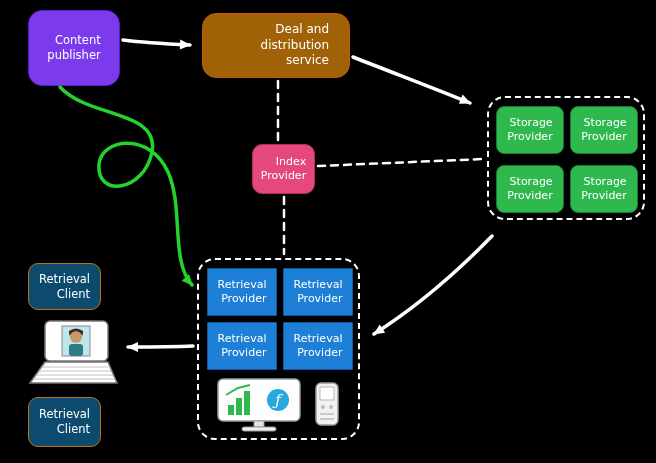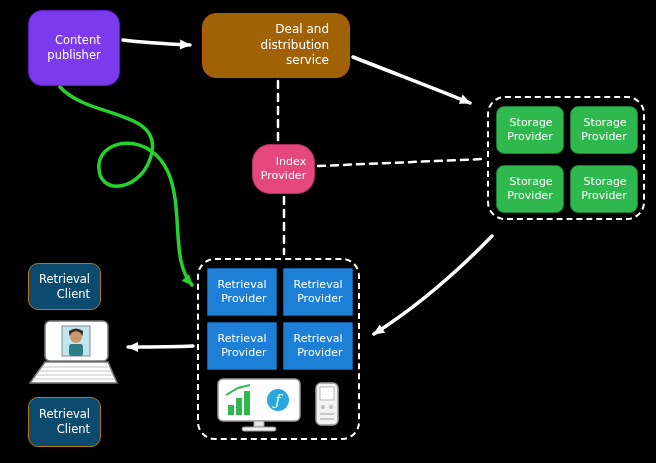--- a/index.html
+++ b/index.html
@@ -11,21 +11,21 @@
   .node {
     position:absolute; display:flex; align-items:center; justify-content:center;
     text-align:right; color:#fff; font-size:11.5px; line-height:1.3;
     padding:4px 20px; border-radius:12px;
   }
   .publisher { left:28px; top:10px; width:92px; height:76px;
     background:#7c3aed; border:1.5px solid #5a18c9; border-radius:14px; }
   .deal { left:202px; top:13px; width:148px; height:65px;
     background:#a16207; border:1.5px solid #c4560c; border-radius:14px; font-size:12px; }
   .index { left:252px; top:144px; width:63px; height:50px;
-    background:#e5487d; border:1.5px solid #b02d5e; border-radius:18px; font-size:11px; }
+    background:#e5487d; border:1.5px solid #b02d5e; border-radius:10px; font-size:11px; }
   .group { position:absolute; border:2.5px dashed #fff; border-radius:18px; background:#000; }
   .storage-group { left:487px; top:96px; width:158px; height:124px; }
   .retrieval-group { left:197px; top:258px; width:163px; height:182px; }
   .sp { width:68px; height:48px; background:#2eb84e; border:1.5px solid #157a33;
     border-radius:8px; font-size:11px; }
   .sp.p1 { left:7px; top:8px; } .sp.p2 { left:81px; top:8px; }
   .sp.p3 { left:7px; top:67px; } .sp.p4 { left:81px; top:67px; }
   .rp { width:70px; height:48px; background:#1d7fd6; border:1.5px solid #105a9e;
     border-radius:1px; font-size:11px; }
   .rp.p1 { left:8px; top:8px; } .rp.p2 { left:84px; top:8px; }

